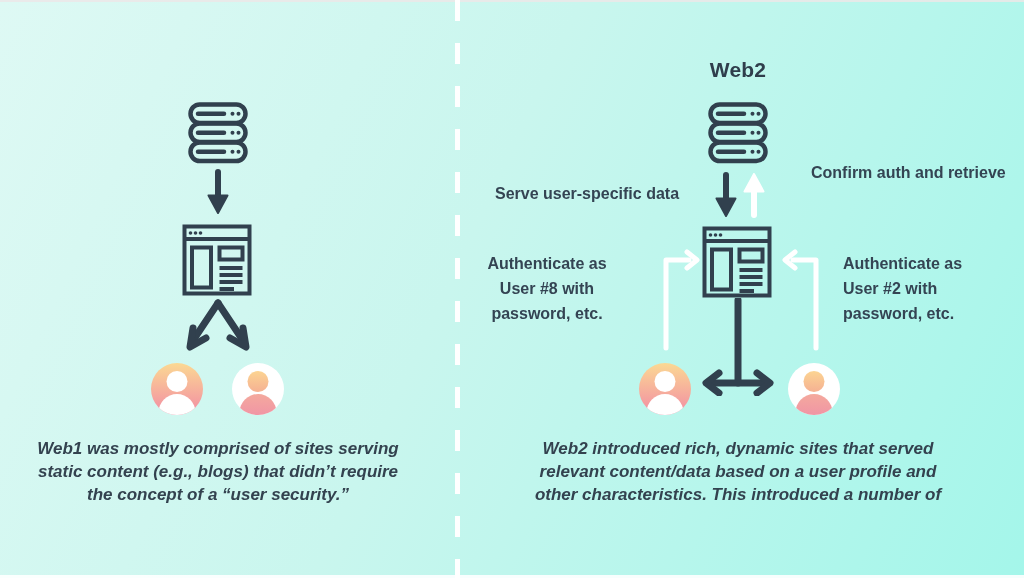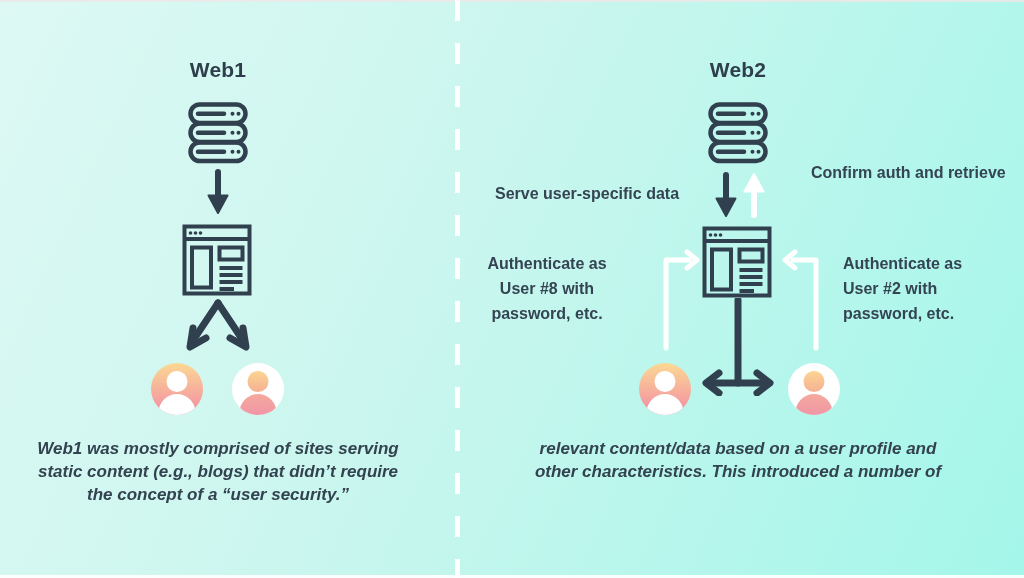--- a/index.html
+++ b/index.html
@@ -45,21 +45,20 @@
   .avatar.white-bg .body { background:linear-gradient(180deg,#f4a99d 0%,#ef8fa8 100%); }
 </style>
 </head>
 <body>
 
 <div class="canvas">
   <div class="edge-top"></div>
   <div class="edge-bottom"></div>
   <div class="divider"></div>
 
-  <div class="panel-title" style="left:118px;">Web1</div>
 
   <svg class="abs" style="left:188px; top:102px;" width="60" height="62" viewBox="0 0 60 62">
     <g fill="none" stroke="#31404e" stroke-width="4.5" stroke-linecap="round">
       <rect x="2.5" y="2.5" width="55" height="18.5" rx="9.2"></rect>
       <rect x="2.5" y="21.5" width="55" height="18.5" rx="9.2"></rect>
       <rect x="2.5" y="40.5" width="55" height="18.5" rx="9.2"></rect>
       <line x1="10" y1="11.7" x2="36" y2="11.7"></line>
       <line x1="10" y1="30.7" x2="36" y2="30.7"></line>
       <line x1="10" y1="49.7" x2="36" y2="49.7"></line>
     </g>
@@ -209,16 +208,17 @@
   <div class="avatar grad-bg" style="left:639px; top:363px;">
     <div class="head"></div>
     <div class="body"></div>
   </div>
   <div class="avatar white-bg" style="left:788px; top:363px;">
     <div class="head"></div>
     <div class="body"></div>
   </div>
 
   <div class="caption" style="left:518px; top:437px; width:440px;">
+    <div>Web2 introduced rich, dynamic sites that served</div>
     <div>relevant content/data based on a user profile and</div>
     <div>other characteristics. This introduced a number of</div>
   </div>
 </div>
 
 </body></html>

